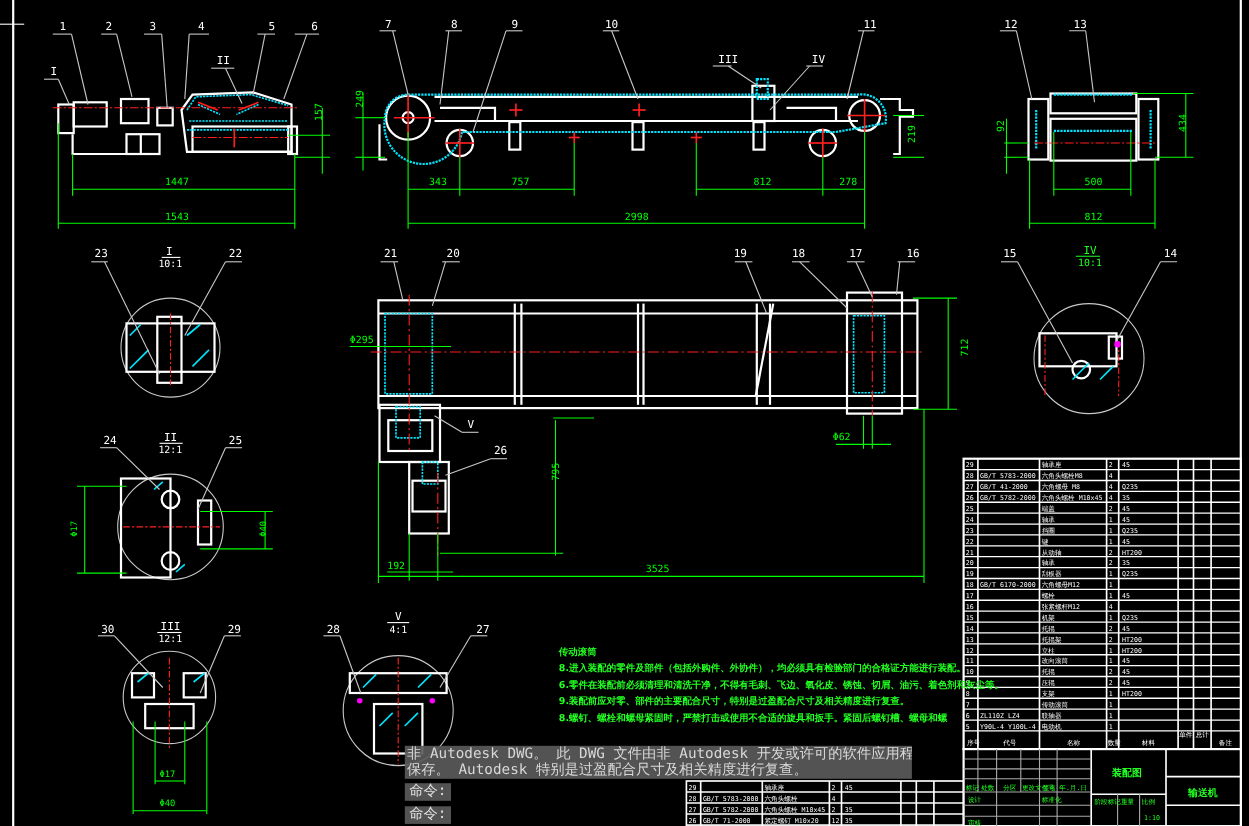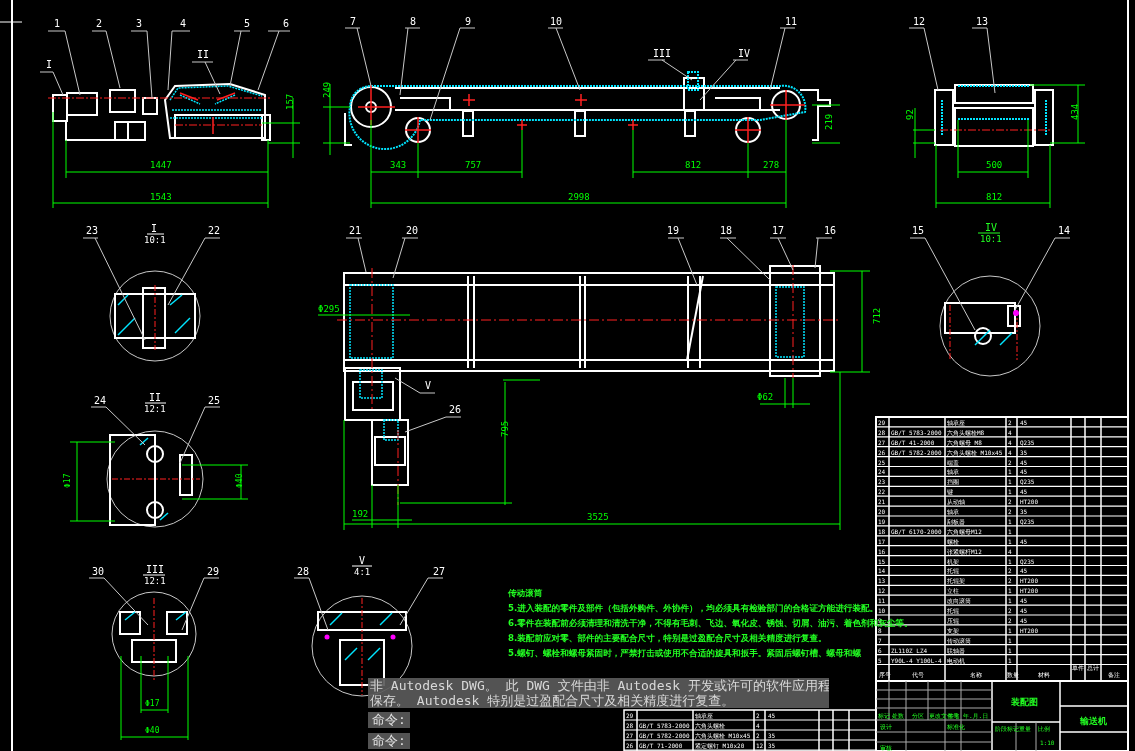--- a/index.html
+++ b/index.html
@@ -761,24 +761,24 @@
     </g>
     <g fill="#22ff22" font-size="9" font-weight="bold">
       <text x="1011" y="705">装配图</text>
       <text x="1080" y="724">输送机</text>
     </g>
   </g>
 </svg>
 
 <div class="tech">
   <div>传动滚筒</div>
-  <div>5.进入装配的零件及部件（包括外购件、外协件），均必须具有检验部门的合格证方能进行装配。</div>
+  <div>8.进入装配的零件及部件（包括外购件、外协件），均必须具有检验部门的合格证方能进行装配。</div>
   <div>6.零件在装配前必须清理和清洗干净，不得有毛刺、飞边、氧化皮、锈蚀、切屑、油污、着色剂和灰尘等。</div>
-  <div>8.装配前应对零、部件的主要配合尺寸，特别是过盈配合尺寸及相关精度进行复查。</div>
-  <div>5.螺钉、螺栓和螺母紧固时，严禁打击或使用不合适的旋具和扳手。紧固后螺钉槽、螺母和螺</div>
+  <div>9.装配前应对零、部件的主要配合尺寸，特别是过盈配合尺寸及相关精度进行复查。</div>
+  <div>8.螺钉、螺栓和螺母紧固时，严禁打击或使用不合适的旋具和扳手。紧固后螺钉槽、螺母和螺</div>
 </div>
 
 <div class="msg">
   <div>非 Autodesk DWG。  此 DWG 文件由非 Autodesk 开发或许可的软件应用程序</div>
   <div>保存。  Autodesk 特别是过盈配合尺寸及相关精度进行复查。</div>
 </div>
 <div class="cmd" style="top:712px;">命令:</div>
 <div class="cmd" style="top:733px;">命令:</div>
 
 </body></html>

